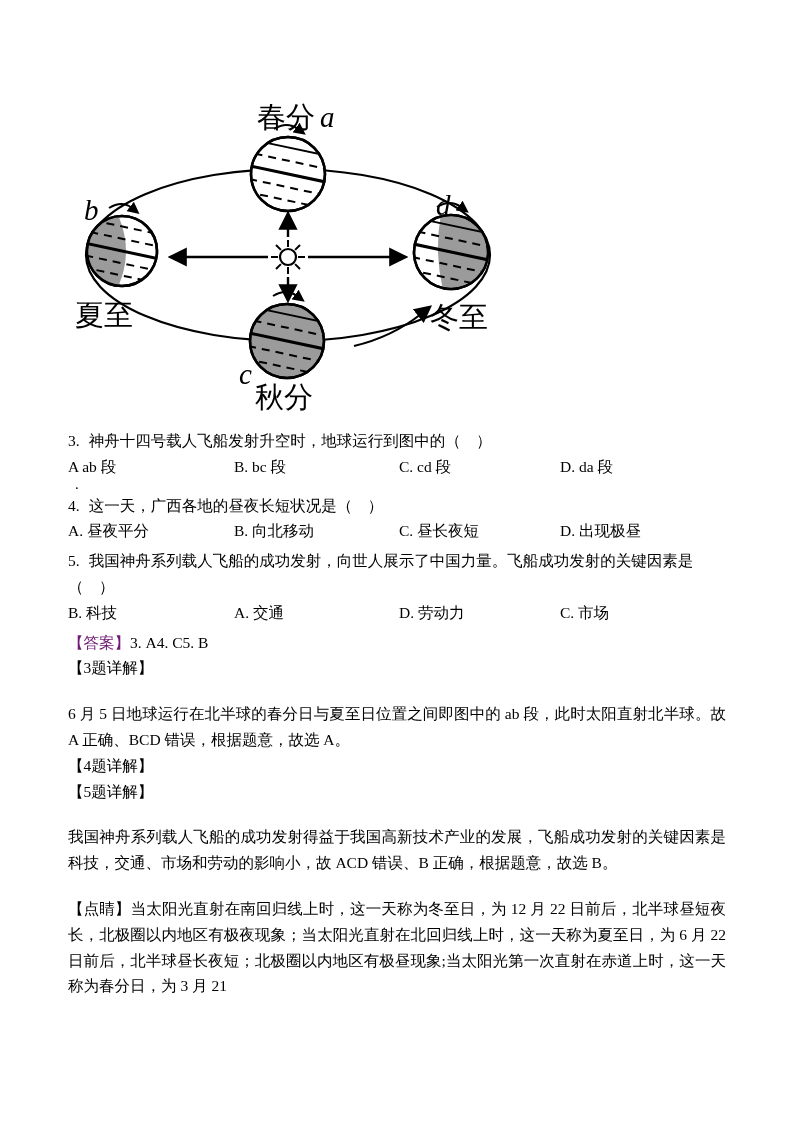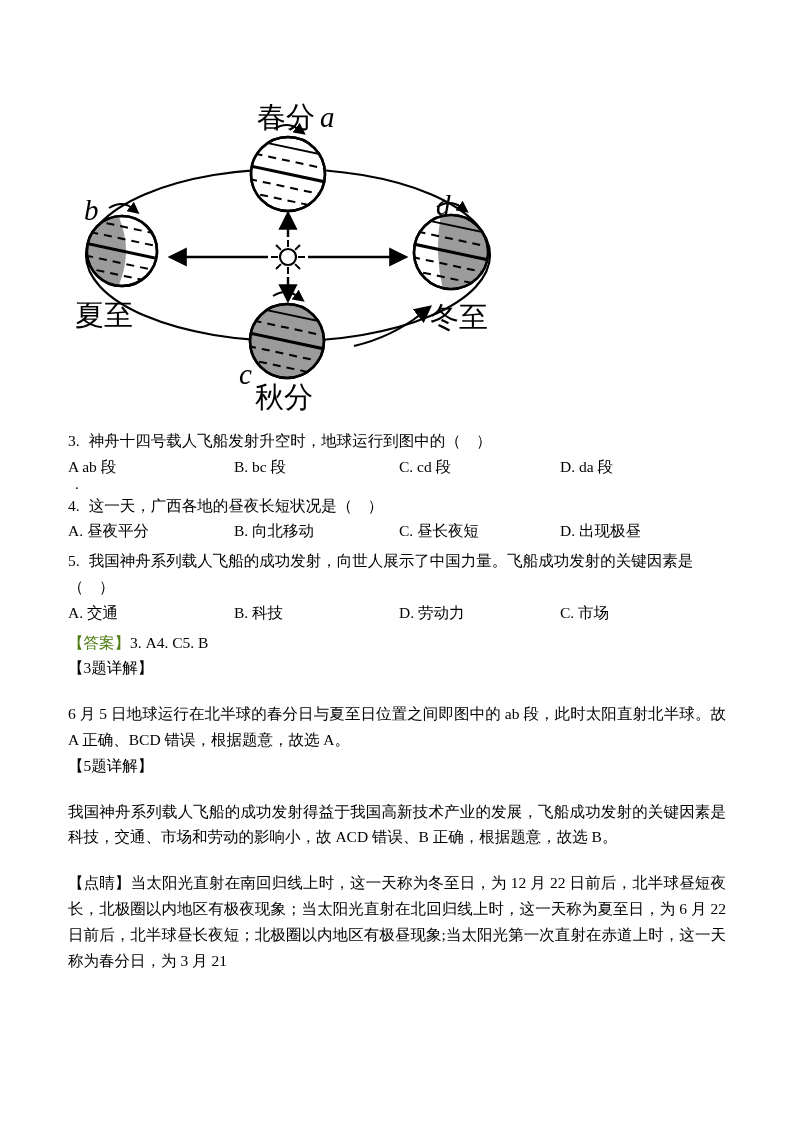--- a/index.html
+++ b/index.html
@@ -17,21 +17,21 @@
   .season-label { font-size:29px; }
   .letter-label { font-size:29px; font-style:italic; }
 
   
   .content { margin:15px 68px 0 68px; font-size:15.5px; line-height:25.8px; }
   .q-stem .q-num { margin-right:9px; }
   .opts { display:grid; grid-template-columns:166px 165px 161px 1fr; }
   .stray { height:13px; line-height:8px; padding-left:7px; font-size:15px; }
   .mt4 { margin-top:4px; }
   .mt3 { margin-top:3px; }
-  .blue { color:#4d7c0f;margin-top:23px; }
+  .blue { color:#701a75;margin-top:23px; }
   .para { text-align:justify;margin-top:20px; }
   .inline { display:inline; }
 </style>
 </head>
 <body>
 
 <div class="page">
 
   <div class="diagram">
     <svg width="450" height="318" viewBox="0 0 450 318" xmlns="http://www.w3.org/2000/svg">
@@ -172,35 +172,36 @@
         <span>C. 昼长夜短</span>
         <span>D. 出现极昼</span>
       </div>
     </div>
 
     <div class="mt4">
       <div class="q-stem">
         <span class="q-num">5.</span><span>我国神舟系列载人飞船的成功发射，向世人展示了中国力量。飞船成功发射的关键因素是（　）</span>
       </div>
       <div class="opts">
+        <span>B. 科技</span>
         <span>A. 交通</span>
-        <span>B. 科技</span>
         <span>D. 劳动力</span>
         <span>C. 市场</span>
       </div>
     </div>
 
     <div class="mt4">
       <span class="blue">【答案】</span><span>3. A4. C5. B</span>
     </div>
 
 
     <div>【3题详解】</div>
     <div class="para">6 月 5 日地球运行在北半球的春分日与夏至日位置之间即图中的 ab 段，此时太阳直射北半球。故 A 正确、BCD 错误，根据题意，故选 A。</div>
 
+    <div>【4题详解】</div>
 
     <div>【5题详解】</div>
     <div class="para">我国神舟系列载人飞船的成功发射得益于我国高新技术产业的发展，飞船成功发射的关键因素是科技，交通、市场和劳动的影响小，故 ACD 错误、B 正确，根据题意，故选 B。</div>
 
     <div class="para">
       <span class="inline">【点睛】</span><span class="inline">当太阳光直射在南回归线上时，这一天称为冬至日，为 12 月 22 日前后，北半球昼短夜长，北极圈以内地区有极夜现象；当太阳光直射在北回归线上时，这一天称为夏至日，为 6 月 22 日前后，北半球昼长夜短；北极圈以内地区有极昼现象;当太阳光第一次直射在赤道上时，这一天称为春分日，为 3 月 21</span>
     </div>
 
   </div>
 </div>

